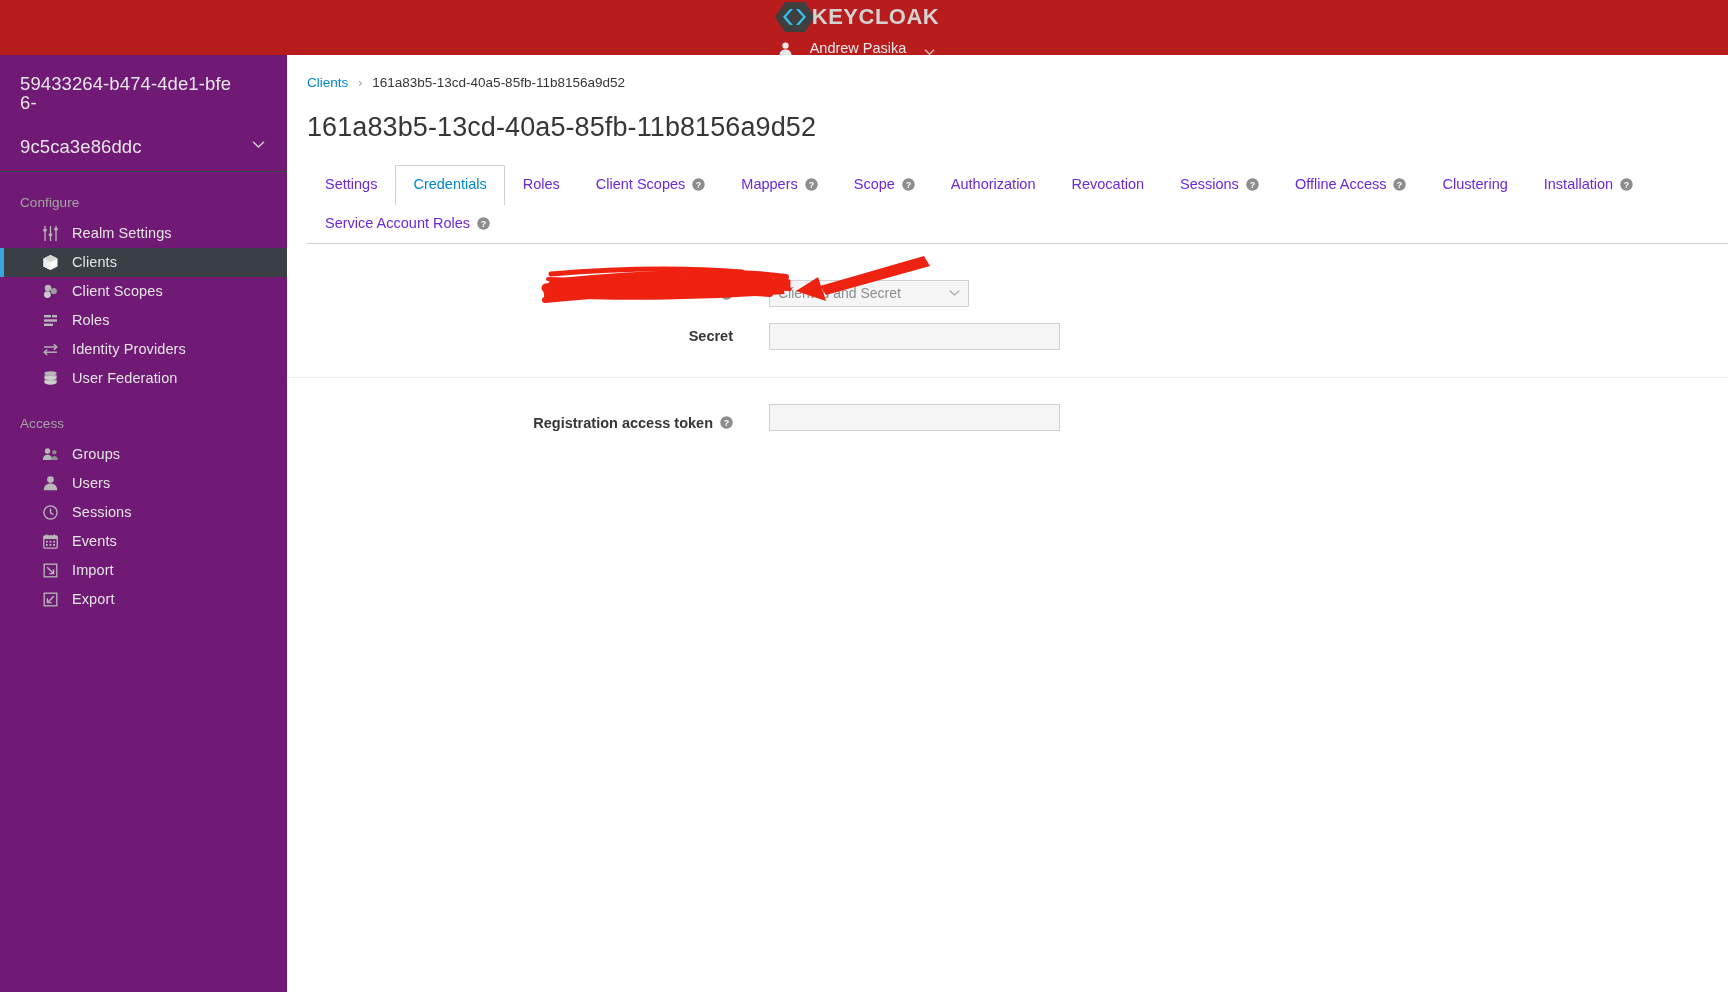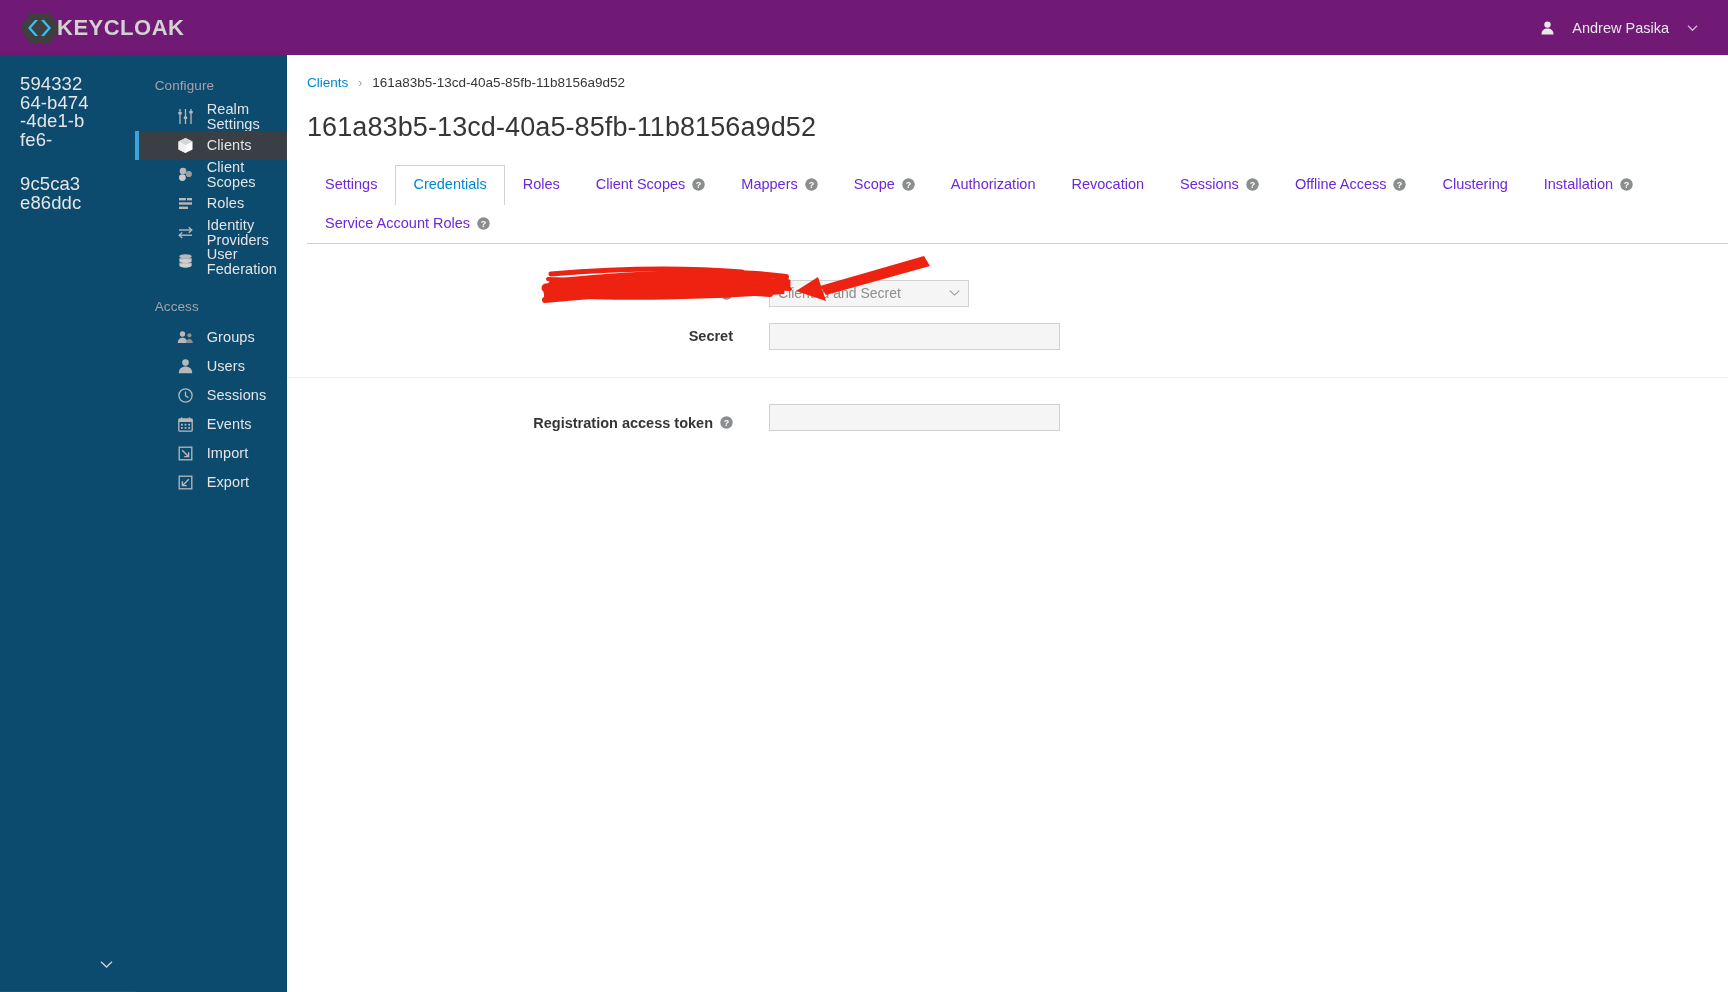--- a/index.html
+++ b/index.html
@@ -6,44 +6,44 @@
   html, body {
     width: 1728px; height: 992px;
     font-family: "Liberation Sans", sans-serif;
     background: #fff;
     overflow: hidden;
   }
   .app { position: relative; width: 1728px; height: 992px; display: flex; flex-direction: column; }
 
   
   .masthead {
-    height: 55px; min-height: 55px; background: #701a75;
+    height: 55px; min-height: 55px; background: #b91c1c;
     display: flex; align-items: center; justify-content: space-between;
-    padding: 0 22px 0 20px; position: relative; z-index: 20;
+    padding: 0 34px 0 20px; position: relative; z-index: 20; flex-direction: column;
   }
   .brand { display: flex; align-items: center; gap: 0px; }
   .brand-logo { width: 40px; height: 34px; display: block; }
   .brand-text {
     font-size: 22px; font-weight: bold; letter-spacing: .5px;
     color: #d2d2d2; line-height: 1; margin-left: -3px;
   }
   .user-menu {
-    display: flex; align-items: center; gap: 18px;
+    display: flex; align-items: flex-end; gap: 18px;
     color: #e8e8e8; font-size: 14.5px; padding: 6px 8px; cursor: pointer;
   }
   .user-icon { width: 13px; height: 14px; display: block; }
   .caret { width: 11px; height: 8px; display: block; opacity: .85; }
 
   
   .body { flex: 1; display: flex; min-height: 0; }
 
   
   .sidebar {
-    width: 287px; min-width: 287px; background: #0c4a6e;
-    display: flex; flex-direction: row; color: #d1d1d1;
+    width: 287px; min-width: 287px; background: #701a75;
+    display: flex; flex-direction: column; color: #d1d1d1;
     position: relative;
   }
   .realm-selector {
     padding: 20px 22px 14px 20px; border-bottom: 1px solid #3f4549;
     cursor: pointer; position: relative; min-height: 107px;
   }
   .realm-name {
     font-size: 18.5px; color: #e6e6e6; line-height: 1.0;
     word-break: break-all; padding-right: 24px; letter-spacing: .1px;
   }

